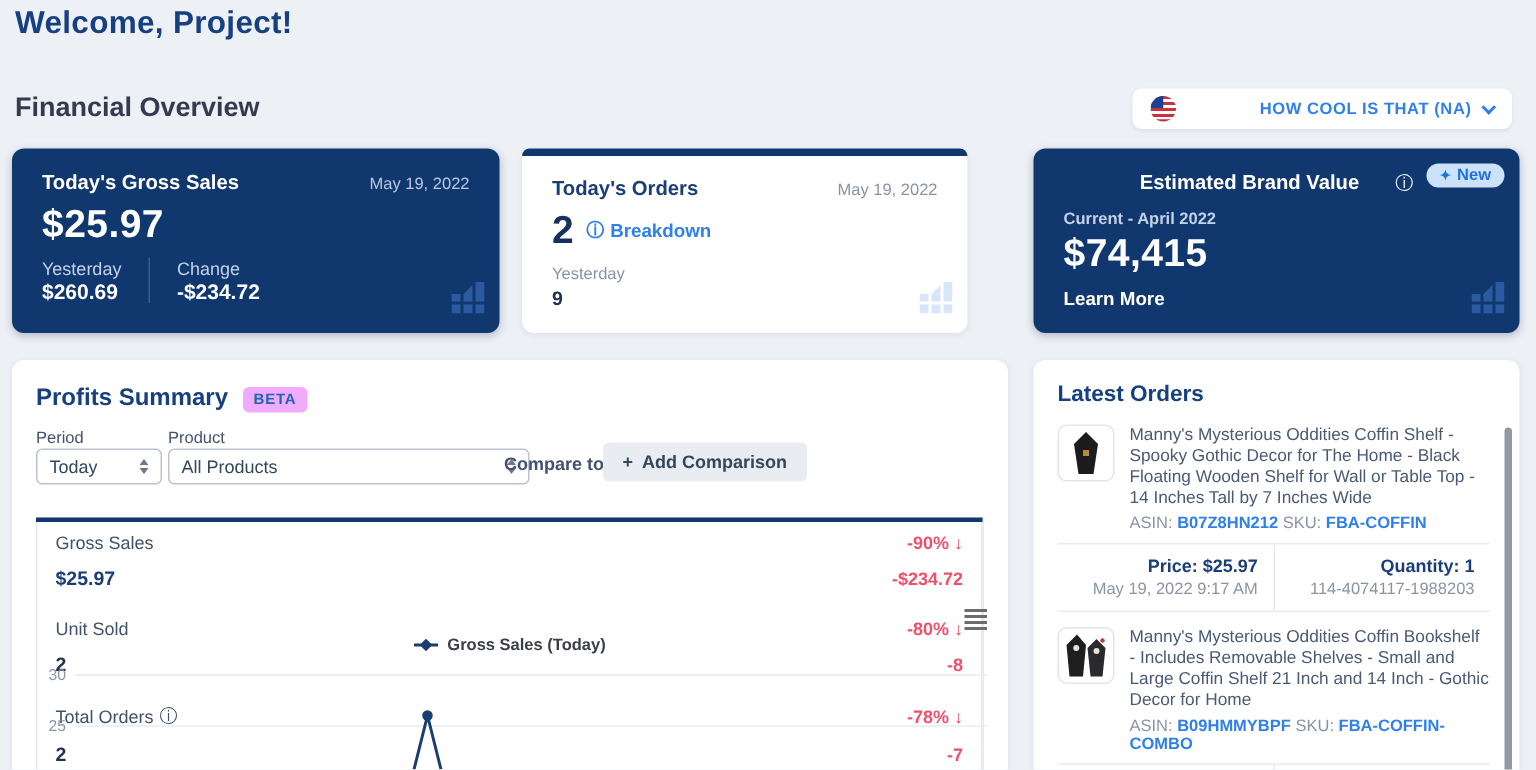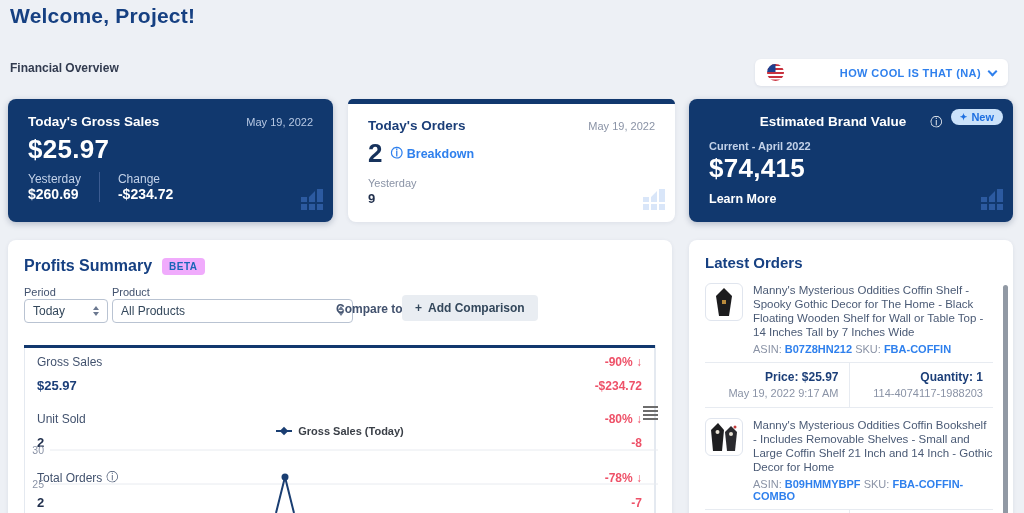--- a/index.html
+++ b/index.html
@@ -2,21 +2,21 @@
 <html><head>
 <meta charset="utf-8">
 <style>
   * { margin:0; padding:0; box-sizing:border-box; }
   html,body { width:1024px; height:513px; }
   body { font-family:"Liberation Sans", sans-serif; background:#EDF0F5; position:relative; overflow:hidden; }
   .abs { position:absolute; }
 
   
   .welcome { left:10px; top:4px; font-size:21px; font-weight:bold; color:#164082; letter-spacing:.2px; }
-  .section-title { left:10px; top:61px; font-size:12px; font-weight:bold; color:#323B4F; }
+  .section-title { left:10px; top:61px; font-size:18px; font-weight:bold; color:#323B4F; }
   .mkt-pill { right:16px; top:59px; height:27px; background:#fff; border-radius:6px; box-shadow:0 1px 3px rgba(20,40,80,.08);
               display:flex; align-items:center; gap:8px; padding:0 12px; cursor:pointer; }
   .mkt-pill .lbl { font-size:11px; font-weight:bold; color:#2F80ED; letter-spacing:.4px;margin-left:48px; }
   .chev { width:7px; height:7px; border-right:2px solid #2F80ED; border-bottom:2px solid #2F80ED; transform:rotate(45deg); margin-top:-3px; }
 
   
   .card { top:99px; height:123px; border-radius:8px; padding:15px 20px; }
   .card.navy { background:#11386E; color:#fff; box-shadow:0 2px 6px rgba(10,30,70,.25); }
   .card.white { background:#fff; box-shadow:0 1px 4px rgba(20,40,80,.08); padding-top:19px; }
   .topstrip { position:absolute; left:0; top:0; right:0; height:5px; background:#11386E; border-radius:8px 8px 0 0; }
@@ -145,21 +145,21 @@
       <div class="c-subvalue">-$234.72</div>
     </div>
   </div>
   <span class="mini-bars">
     <svg width="22" height="22" viewBox="0 0 22 22" fill="#2C5AA0">
       <path d="M0 9 L6 9 6 14 0 14 Z M0 16 L6 16 6 22 0 22 Z M8 9 L14 3 14 14 8 14 Z M8 16 L14 16 14 22 8 22 Z M16 1 L22 1 22 14 16 14 Z M16 16 L22 16 22 22 16 22 Z"></path>
     </svg>
   </span>
 </div>
 
-<div class="abs card white" style="left:348px; width:327px;">
+<div class="abs card white" style="left:348px; width:297px;">
   <div class="topstrip"></div>
   <div class="c-titlerow">
     <span class="c-title">Today's Orders</span>
     <span class="c-date">May 19, 2022</span>
   </div>
   <div class="bd-row">
     <span class="c-value" style="margin-top:0;">2</span>
     <span class="bd-link">
       <i class="info-i">ⓘ</i>
       <span>Breakdown</span>

